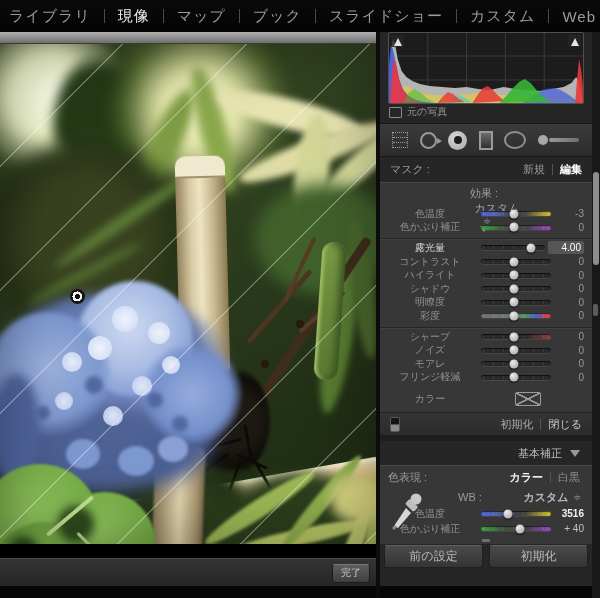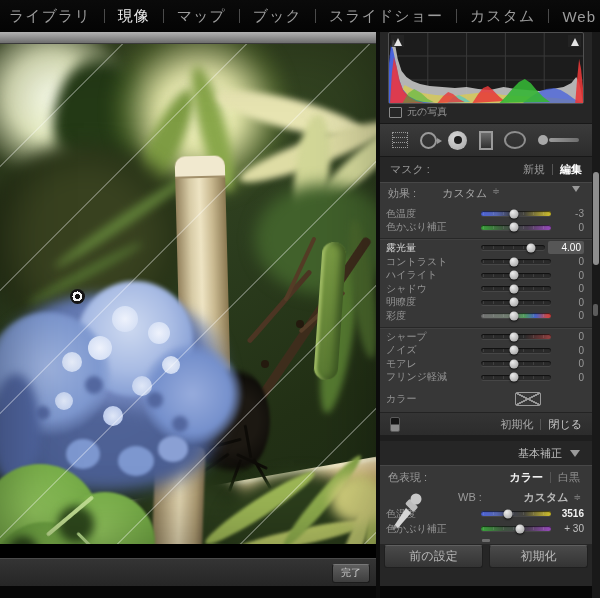--- a/index.html
+++ b/index.html
@@ -77,27 +77,27 @@
   #i-brush{width:42px;height:12px;position:relative;}
   #i-brush::before{content:"";position:absolute;left:0;top:1px;width:10px;height:10px;border-radius:50%;background:#a8a8a8;}
   #i-brush::after{content:"";position:absolute;left:11px;top:4px;width:30px;height:4px;border-radius:2px;
       background:linear-gradient(90deg,#9a9a9a,#6e6e6e);}
   
   #maskbar{height:25px;background:#262626;display:flex;align-items:center;padding:0 10px;gap:7px;font-size:11px;}
   #maskbar .spacer{flex:1;}
   .vsep{width:1px;height:11px;background:#555;}
   
   #effects{background:#373737;border-top:1px solid #474747;padding-top:3px;}
-  #effhead{display:flex;height:19px;padding:0 12px 0 8px;font-size:11px;}
+  #effhead{display:flex;align-items:center;height:19px;padding:0 12px 0 8px;font-size:11px;flex-direction:column;}
   #effhead .preset{margin-left:26px;color:#ababab;}
   #effhead .caret{margin-left:5px;color:#8a8a8a;font-size:9px;letter-spacing:-1px;}
   #effhead .spacer{flex:1;}
   .tri.small{border-left-width:4.5px;border-right-width:4.5px;border-top-width:6px;}
   .srow{display:flex;align-items:center;height:13.6px;padding:0 8px 0 6px;}
-  .slabel{width:88px;text-align:left;color:#939393;padding-right:7px;white-space:nowrap;overflow:hidden;}
+  .slabel{width:88px;text-align:center;color:#939393;padding-right:7px;white-space:nowrap;overflow:hidden;}
   .slabel.hl{color:#dadada;}
   .strack{position:relative;flex:1;height:5px;border-radius:3px;background:#2a2a2a;cursor:pointer;
           box-shadow:0 1px 0 rgba(255,255,255,.08),inset 0 1px 1px rgba(0,0,0,.65);}
   .strack::before{content:"";position:absolute;left:2px;right:2px;top:1px;bottom:1px;
           background:repeating-linear-gradient(90deg,rgba(255,255,255,.10) 0 1px,transparent 1px 10px);}
   .knob{position:absolute;top:50%;width:9px;height:9px;border-radius:50%;transform:translate(-50%,-50%);
         background:radial-gradient(circle at 35% 30%,#ececec,#b4b4b4 70%,#8a8a8a);
         box-shadow:0 1px 2px rgba(0,0,0,.8);cursor:pointer;}
   .sval{width:33px;text-align:right;color:#9a9a9a;}
   .sval.hl{background:#565656;color:#fff;border-radius:2px;padding:1px 3px;margin-left:3px;width:30px;}
@@ -459,21 +459,21 @@
         <span class="strack t-temp">
             <span class="knob" style="left:38%"></span>
           </span>
         <span class="sval white bold">3516</span>
       </div>
       <div class="srow" style="height:15px;">
         <span class="slabel">色かぶり補正</span>
         <span class="strack t-tint">
             <span class="knob" style="left:55%"></span>
           </span>
-        <span class="sval" style="color:#c2c2c2;">+ 30</span>
+        <span class="sval" style="color:#c2c2c2;">+ 40</span>
       </div>
     </div>
     <div id="nub">
         <span></span>
       </div>
   </div>
 
   <div id="panelbtns">
     <div class="bigbtn">前の設定</div>
     <div class="bigbtn">初期化</div>

